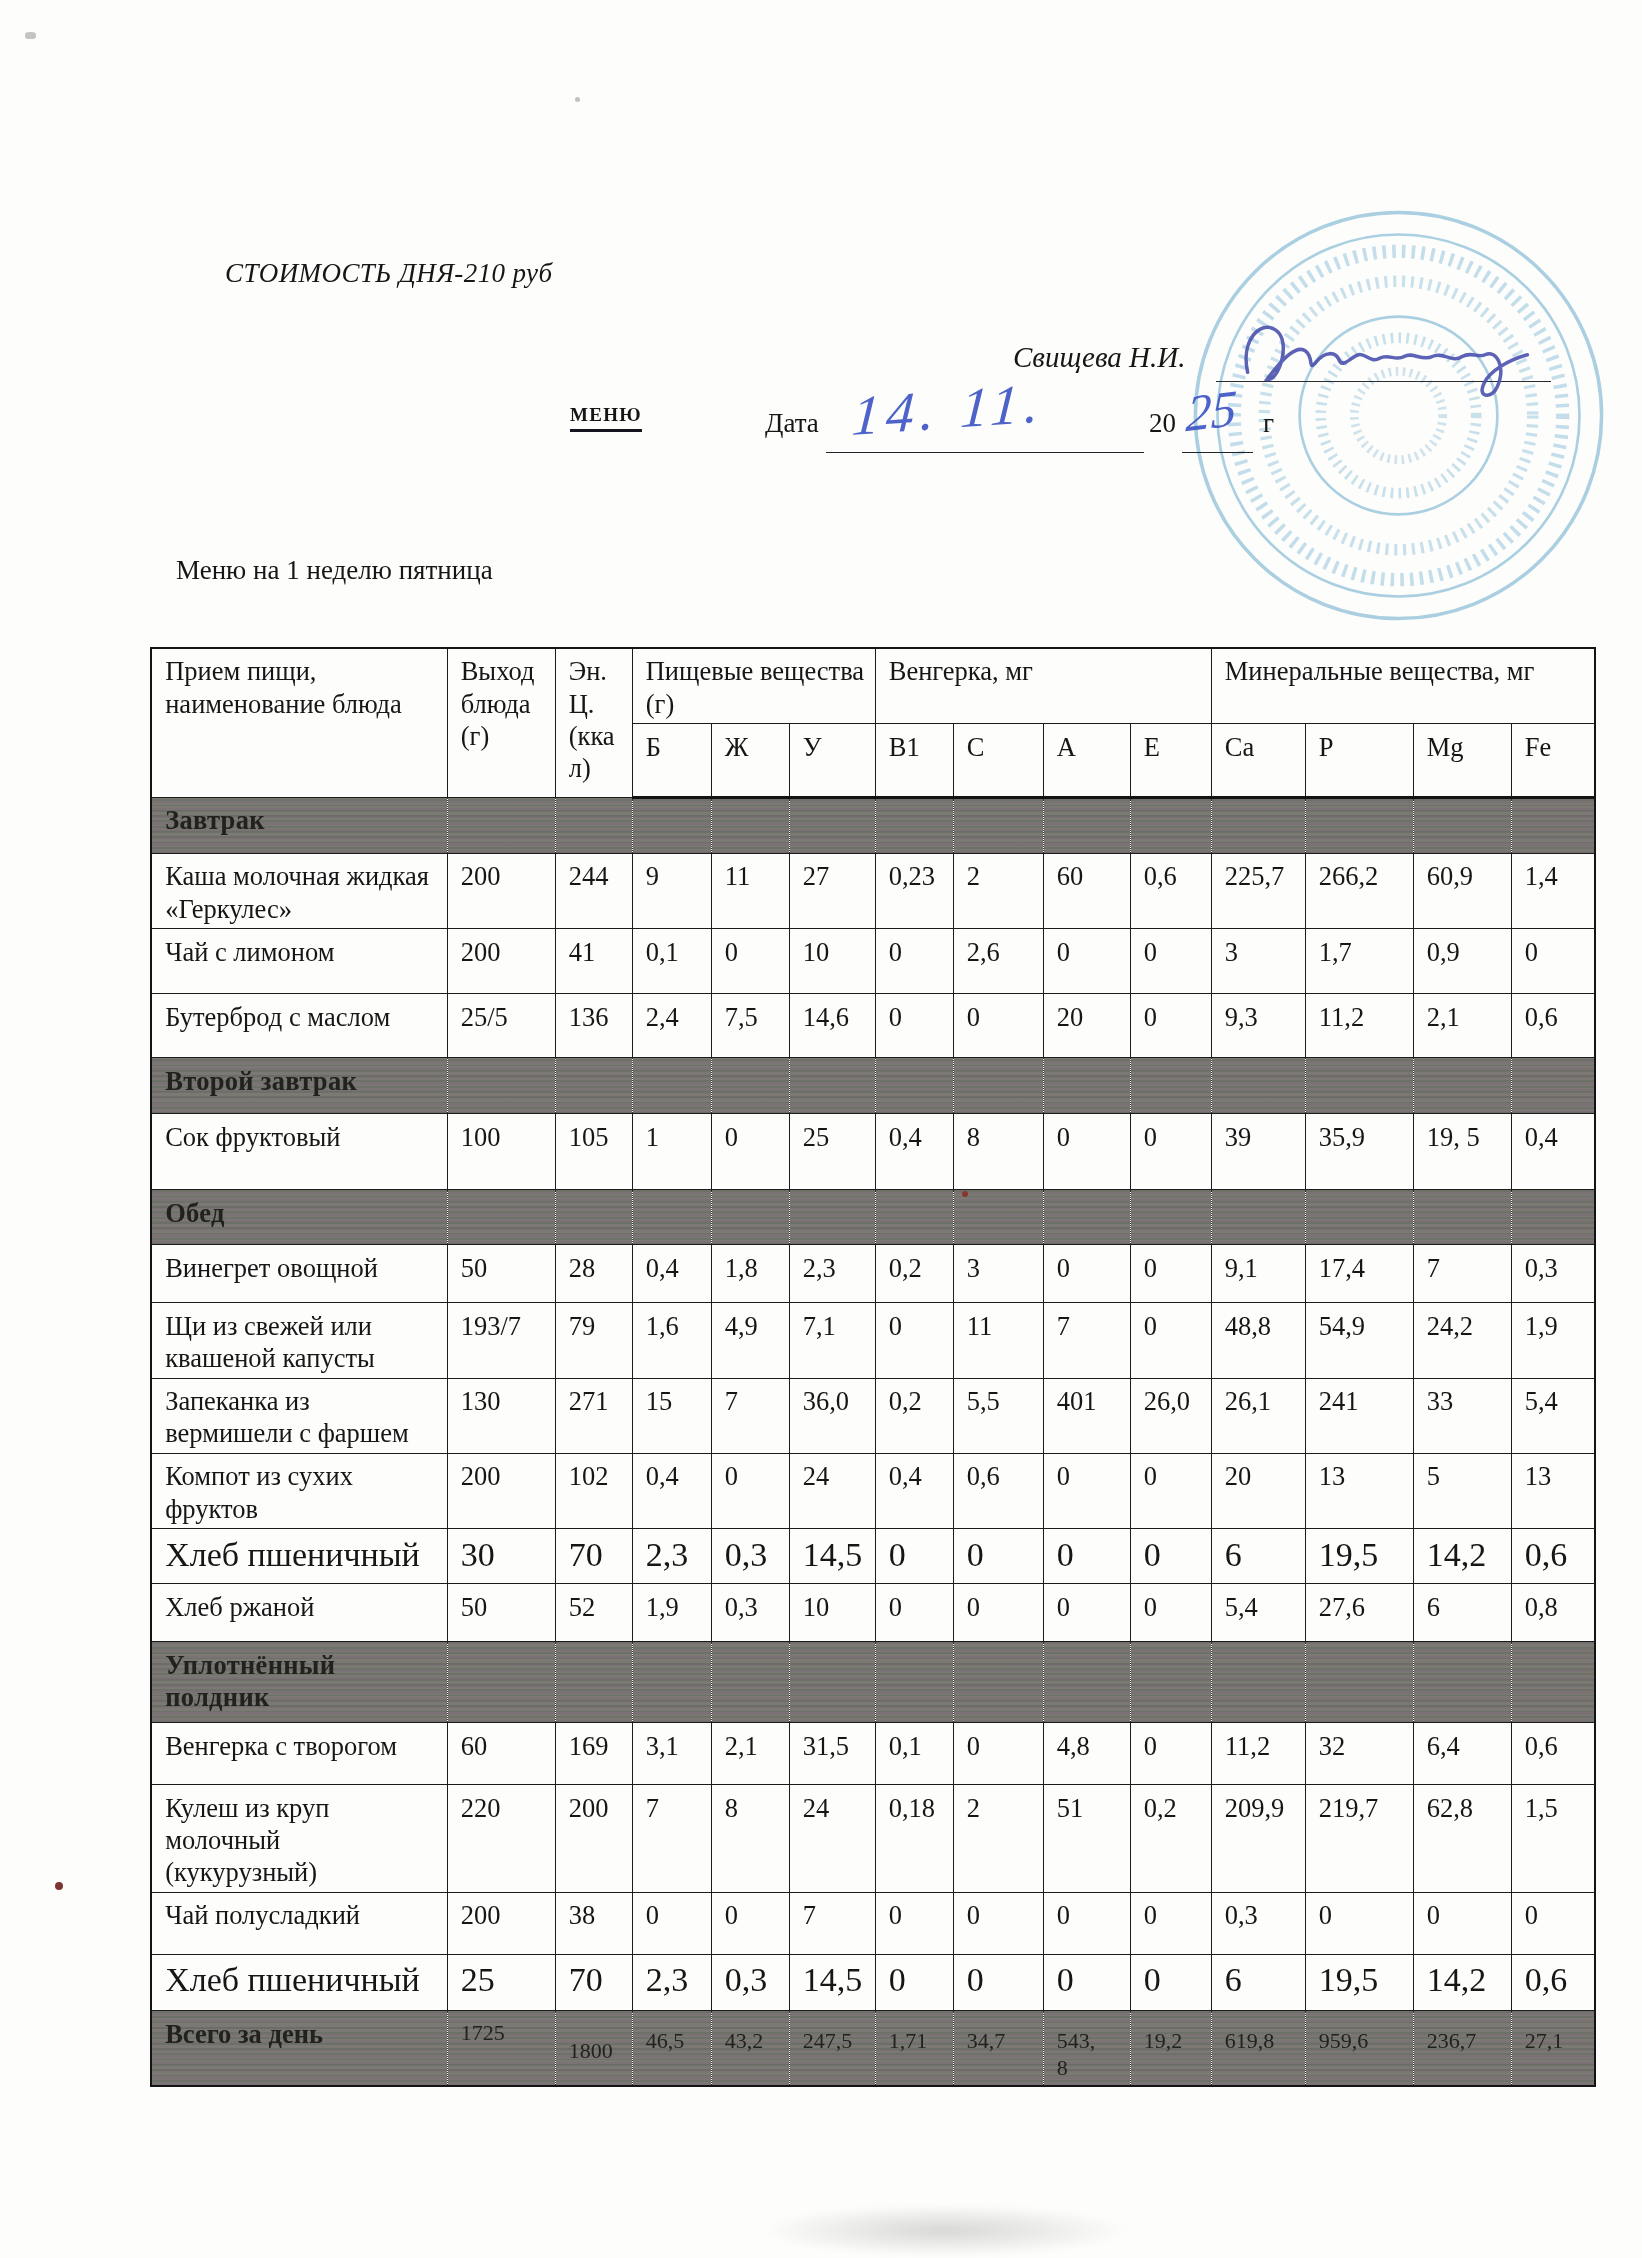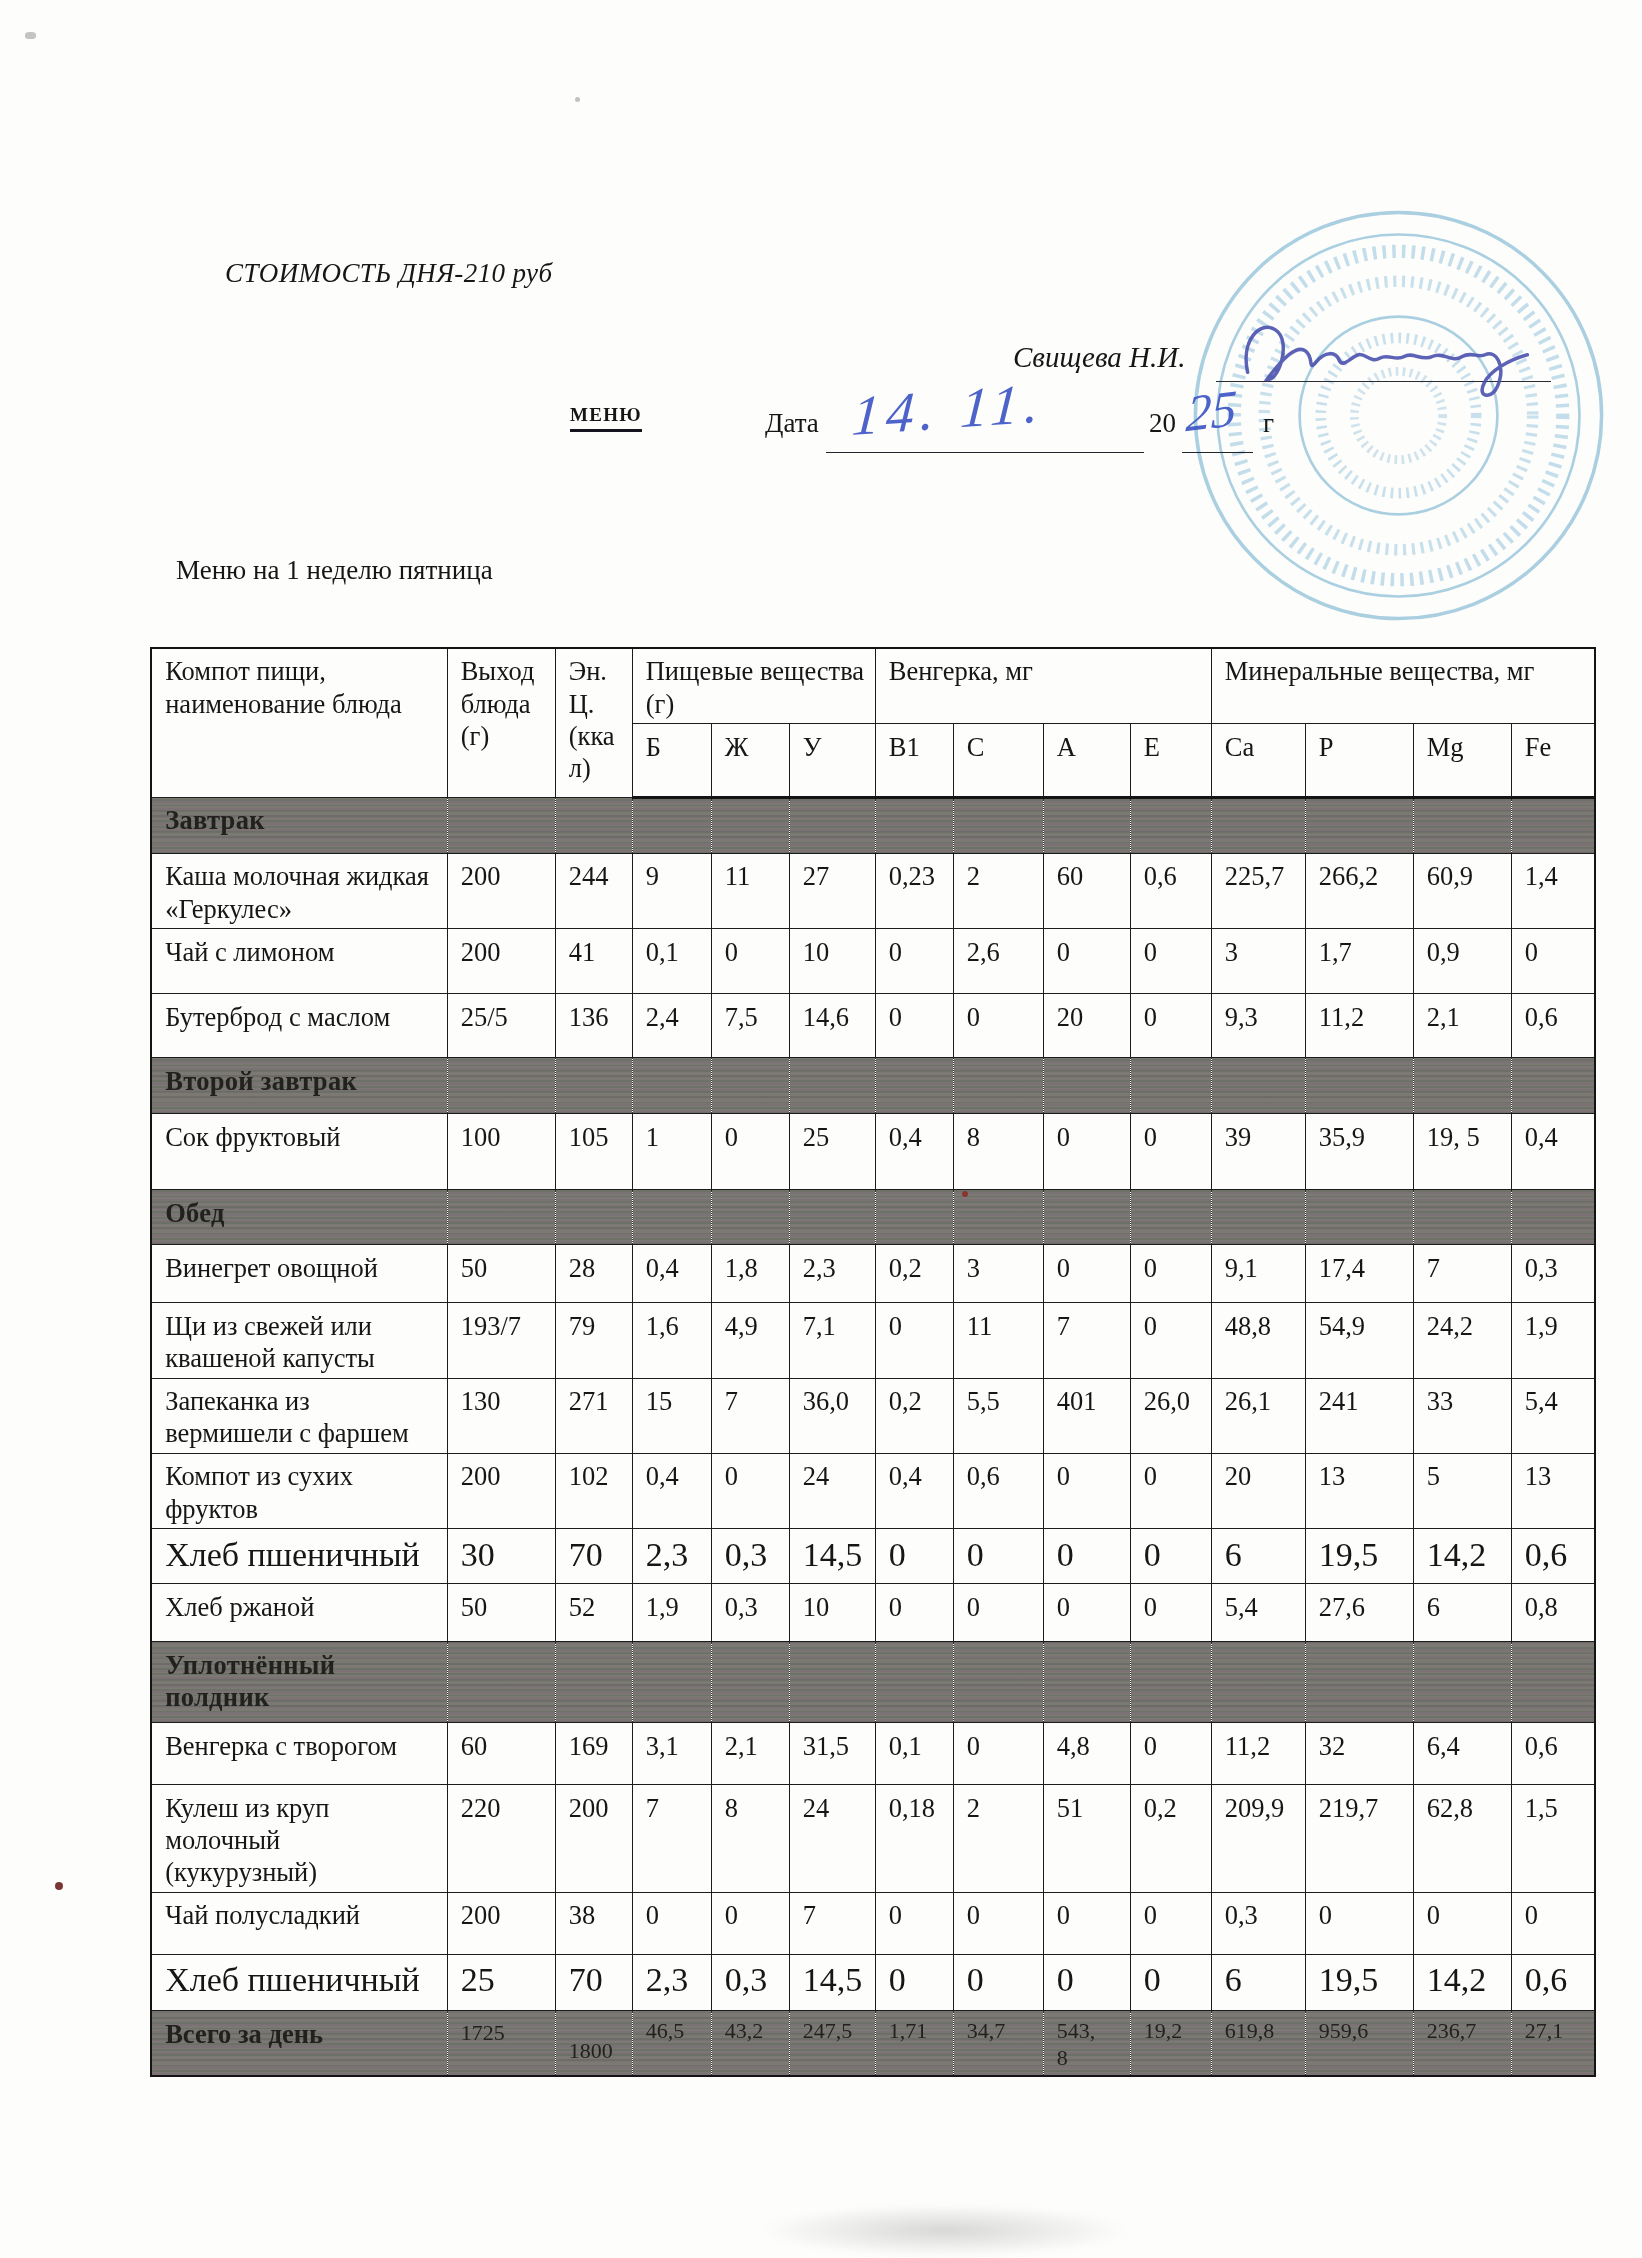--- a/index.html
+++ b/index.html
@@ -49,21 +49,21 @@
     background-color:#7c7974;
     background-image:
       repeating-linear-gradient(0deg, rgba(74,96,74,.30) 0 1.8px, rgba(0,0,0,0) 1.8px 5.3px),
       repeating-linear-gradient(0deg, rgba(118,88,118,.22) 0.9px 3.5px, rgba(0,0,0,0) 3.5px 8px);
   }
   tr.section td,tr.total td{border-left:1.8px dotted #33332f;border-right:1.8px dotted #33332f;
                             color:#21211d;}
   tr.section td.name{font-weight:bold;letter-spacing:0.3px;}
   tr.big{font-size:34px;}
   tr.big td{line-height:1.1;}
-  tr.total td{font-size:22px;white-space:pre-line;padding-top:7px;}
+  tr.total td{font-size:22px;white-space:pre-line;padding-top:17px;}
   tr.total td.name{font-size:26.5px;font-weight:bold;padding-top:7px;white-space:normal;}
   tr.total td.t-up{padding-top:8.8px;}
   tr.total td.t-down{padding-top:26.5px;}
 
   
   .artifact{position:absolute;border-radius:50%;}
   .a-red1{left:962px;top:1191px;width:6.2px;height:6.2px;background:#8d2a22;opacity:.85;}
   .a-red2{left:55px;top:1882px;width:8px;height:8px;background:#6e1f1f;opacity:.9;}
   .a-gray1{left:575px;top:97px;width:5.3px;height:5.3px;background:#9a9a9a;opacity:.6;}
   .a-gray2{left:25px;top:32px;width:10.6px;height:7px;background:#8b8b8b;opacity:.5;border-radius:40%;}
@@ -122,21 +122,21 @@
         <col style="width:90px">
         <col style="width:87px">
         <col style="width:81px">
       <col style="width:94px">
         <col style="width:108px">
         <col style="width:98px">
         <col style="width:84px">
     </colgroup>
     <thead>
       <tr class="h1">
-        <th rowspan="2" class="hdr-meal">Компот пищи, наименование блюда</th>
+        <th rowspan="2" class="hdr-meal">Прием пищи, наименование блюда</th>
         <th rowspan="2">Выход блюда (г)</th>
         <th rowspan="2" class="hdr-energy">Эн. Ц. (ккал)</th>
         <th colspan="3" class="hdr-nutrients">Пищевые вещества (г)</th>
         <th colspan="4">Венгерка, мг</th>
         <th colspan="4">Минеральные вещества, мг</th>
       </tr>
       <tr class="h2">
         <th>Б</th>
         <th>Ж</th>
         <th>У</th>

